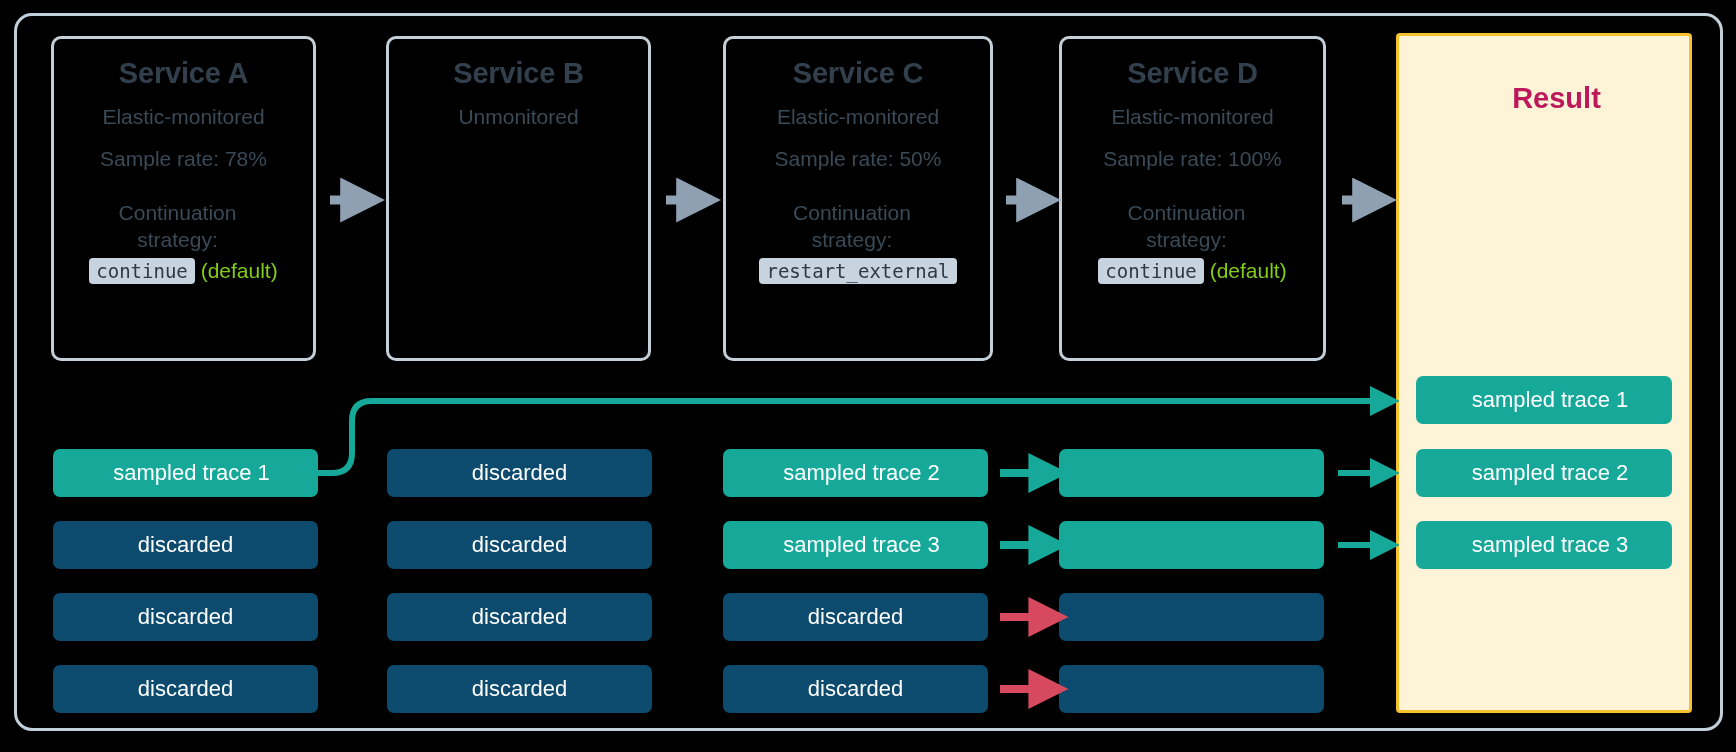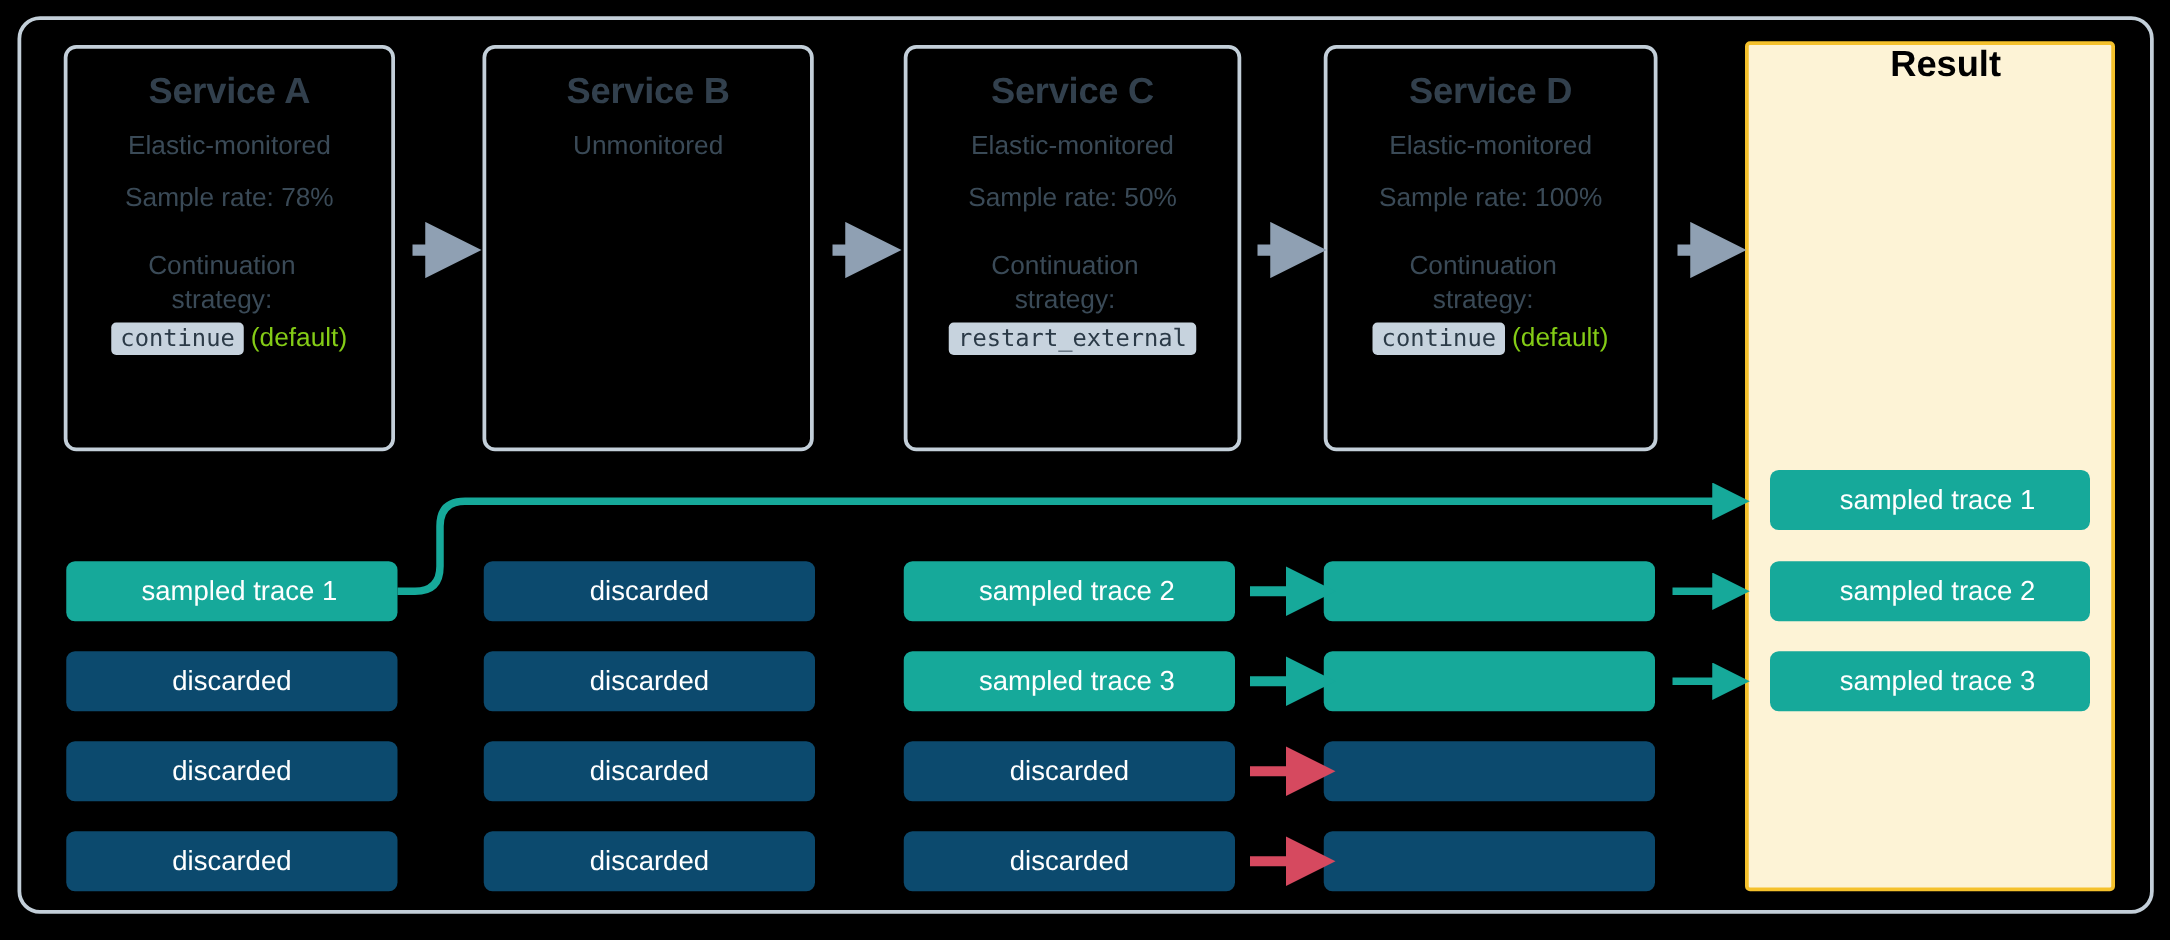--- a/index.html
+++ b/index.html
@@ -80,22 +80,23 @@
   
   .result-panel {
     position: absolute;
     background: #fdf3d6;
     border: 3px solid #f5c12c;
     border-radius: 4px;
   }
   .result-title {
     font-size: 29px;
     font-weight: bold;
-    color: #000000;
+    color: #be185d;
     text-align: center;
+    margin-top: 46px;
     padding-left: 25px;
   }
 
   
   .pill {
     position: absolute;
     border-radius: 7px;
     display: flex;
     align-items: center;
     justify-content: center;

